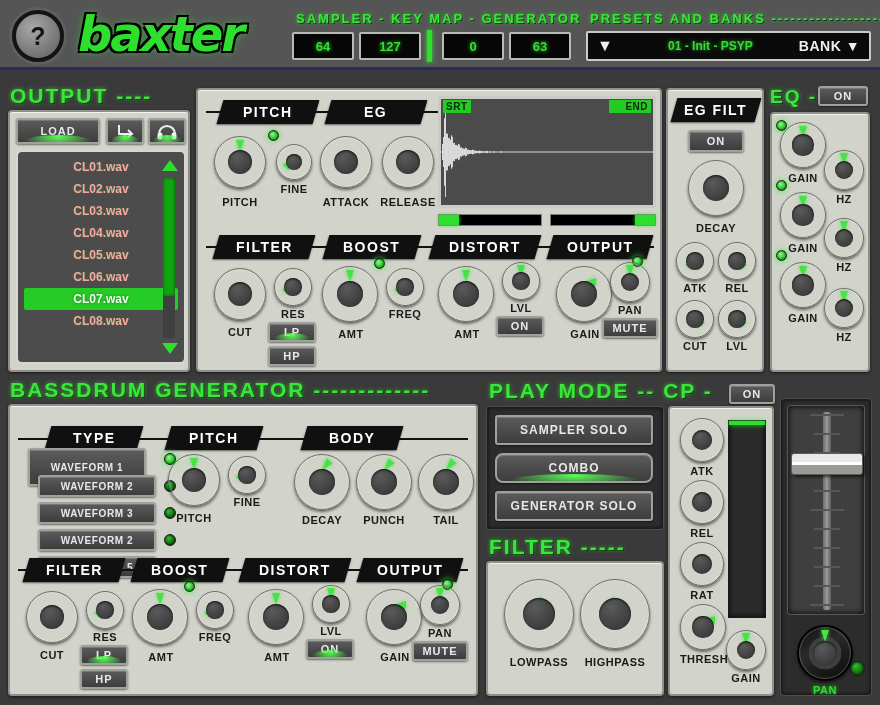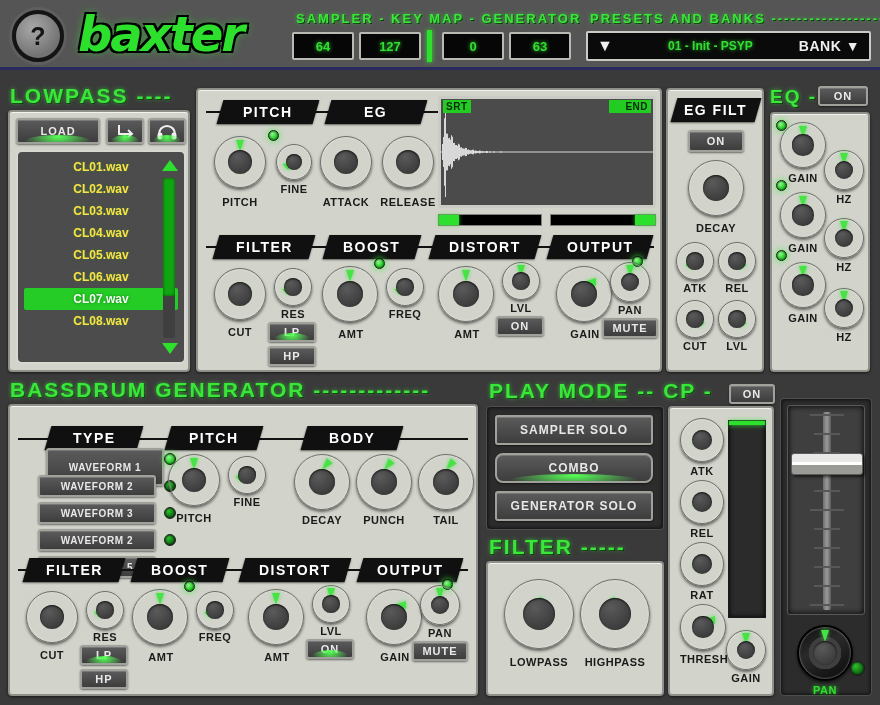--- a/index.html
+++ b/index.html
@@ -169,21 +169,21 @@
   #file-list {
     position:absolute;
     background:#4c4c4c;
     border:2px solid #d6d8d1;
     border-radius:6px;
     overflow:hidden;
   }
   .file-row {
     height:22px; line-height:22px; text-align:center;
     font-size:12px; font-weight:bold;
-    color:#fde047;
+    color:#fca5a5;
     text-shadow:0 0 3px rgba(40,160,40,.5);
     cursor:pointer;
   }
   .file-row.sel {
     background:#25cc25;
     color:#f2fff2;
     text-shadow:0 0 3px rgba(0,0,0,.4);
     margin:0 6px; border-radius:2px;
   }
   .scroll-arrow { position:absolute; width:0;height:0; cursor:pointer;}
@@ -249,21 +249,21 @@
     <div class="numbox" style="left:509px;">63</div>
 
     <div class="hdr-label lcd" style="left:590px; top:11px; font-size:13px;">PRESETS AND BANKS --------------------</div>
     <div id="preset-bar">
       <div id="preset-prev">▼</div>
       <div id="preset-name">01 - Init - PSYP</div>
       <div id="preset-bank">BANK ▼</div>
     </div>
   </div>
 
-  <div class="lcd" style="position:absolute; left:10px; top:84px; font-size:21px;">LOWPASS ----</div>
+  <div class="lcd" style="position:absolute; left:10px; top:84px; font-size:21px;">OUTPUT ----</div>
 
   <div class="panel" style="left:8px; top:110px; width:182px; height:262px;">
     <div class="btn lit" style="left:6px; top:6px; width:84px; height:26px;">LOAD</div>
     <div class="btn lit" style="left:96px; top:6px; width:38px; height:26px;">
       <svg width="20" height="16" viewBox="0 0 20 16">
         <path d="M4 2 L4 11 L16 11" fill="none" stroke="#eee" stroke-width="2"></path>
         <path d="M13 7 L17 11 L13 14" fill="none" stroke="#eee" stroke-width="2"></path>
       </svg>
     </div>
     <div class="btn lit" style="left:138px; top:6px; width:38px; height:26px;">
@@ -468,21 +468,21 @@
         <span>TYPE</span>
       </div>
     <div class="banner" style="left:158px; top:20px; width:92px;">
         <span>PITCH</span>
       </div>
     <div class="banner" style="left:294px; top:20px; width:96px;">
         <span>BODY</span>
       </div>
 
     <div id="waveform-buttons">
-        <div class="btn small" style="left: 36px; top: 42px; width: 118px; height: 38px;">WAVEFORM 1</div>
+        <div class="btn small" style="left: 18px; top: 42px; width: 118px; height: 38px;">WAVEFORM 1</div>
         <div class="led on" style="left: 154px; top: 47px; width: 12px; height: 12px;"></div>
         <div class="btn small" style="left: 28px; top: 69px; width: 118px; height: 22px;">WAVEFORM 2</div>
         <div class="led" style="left: 154px; top: 74px; width: 12px; height: 12px;"></div>
         <div class="btn small" style="left: 28px; top: 96px; width: 118px; height: 22px;">WAVEFORM 3</div>
         <div class="led" style="left: 154px; top: 101px; width: 12px; height: 12px;"></div>
         <div class="btn small" style="left: 28px; top: 123px; width: 118px; height: 22px;">WAVEFORM 2</div>
         <div class="led" style="left: 154px; top: 128px; width: 12px; height: 12px;"></div>
         <div class="btn small" style="left: 28px; top: 150px; width: 118px; height: 22px;">WAVEFORM 5</div>
         <div class="led" style="left: 154px; top: 155px; width: 12px; height: 12px;"></div>
       </div>

